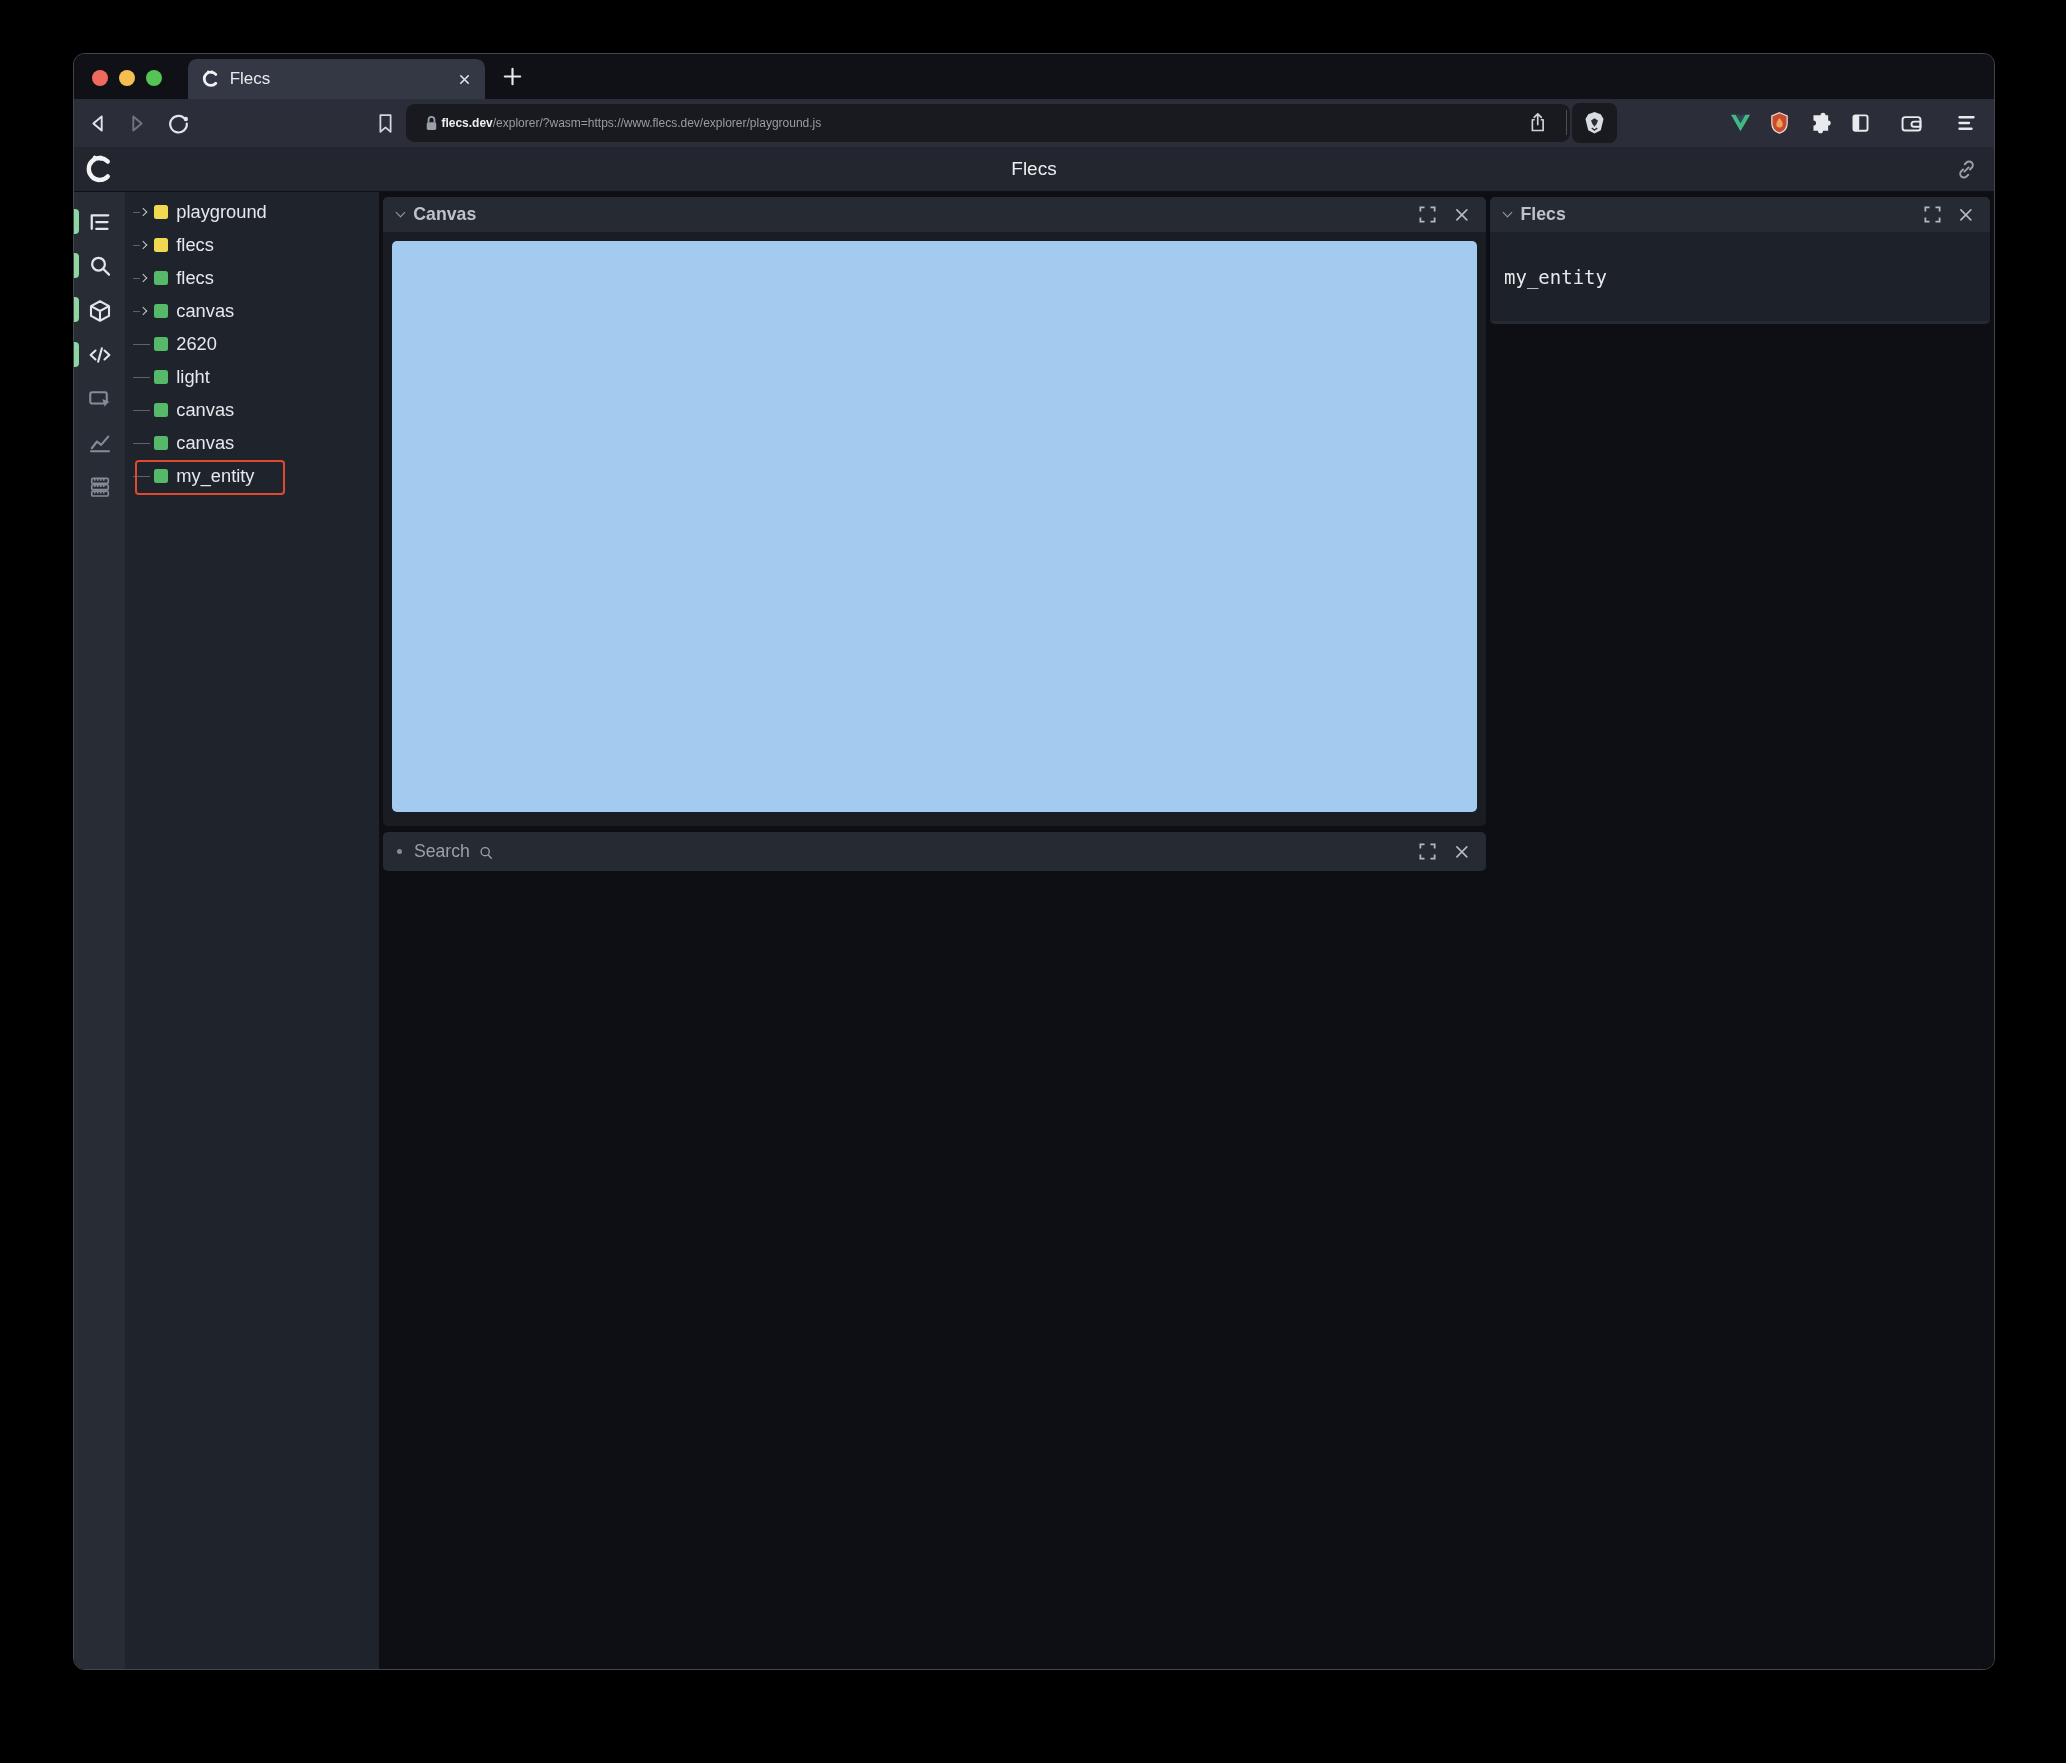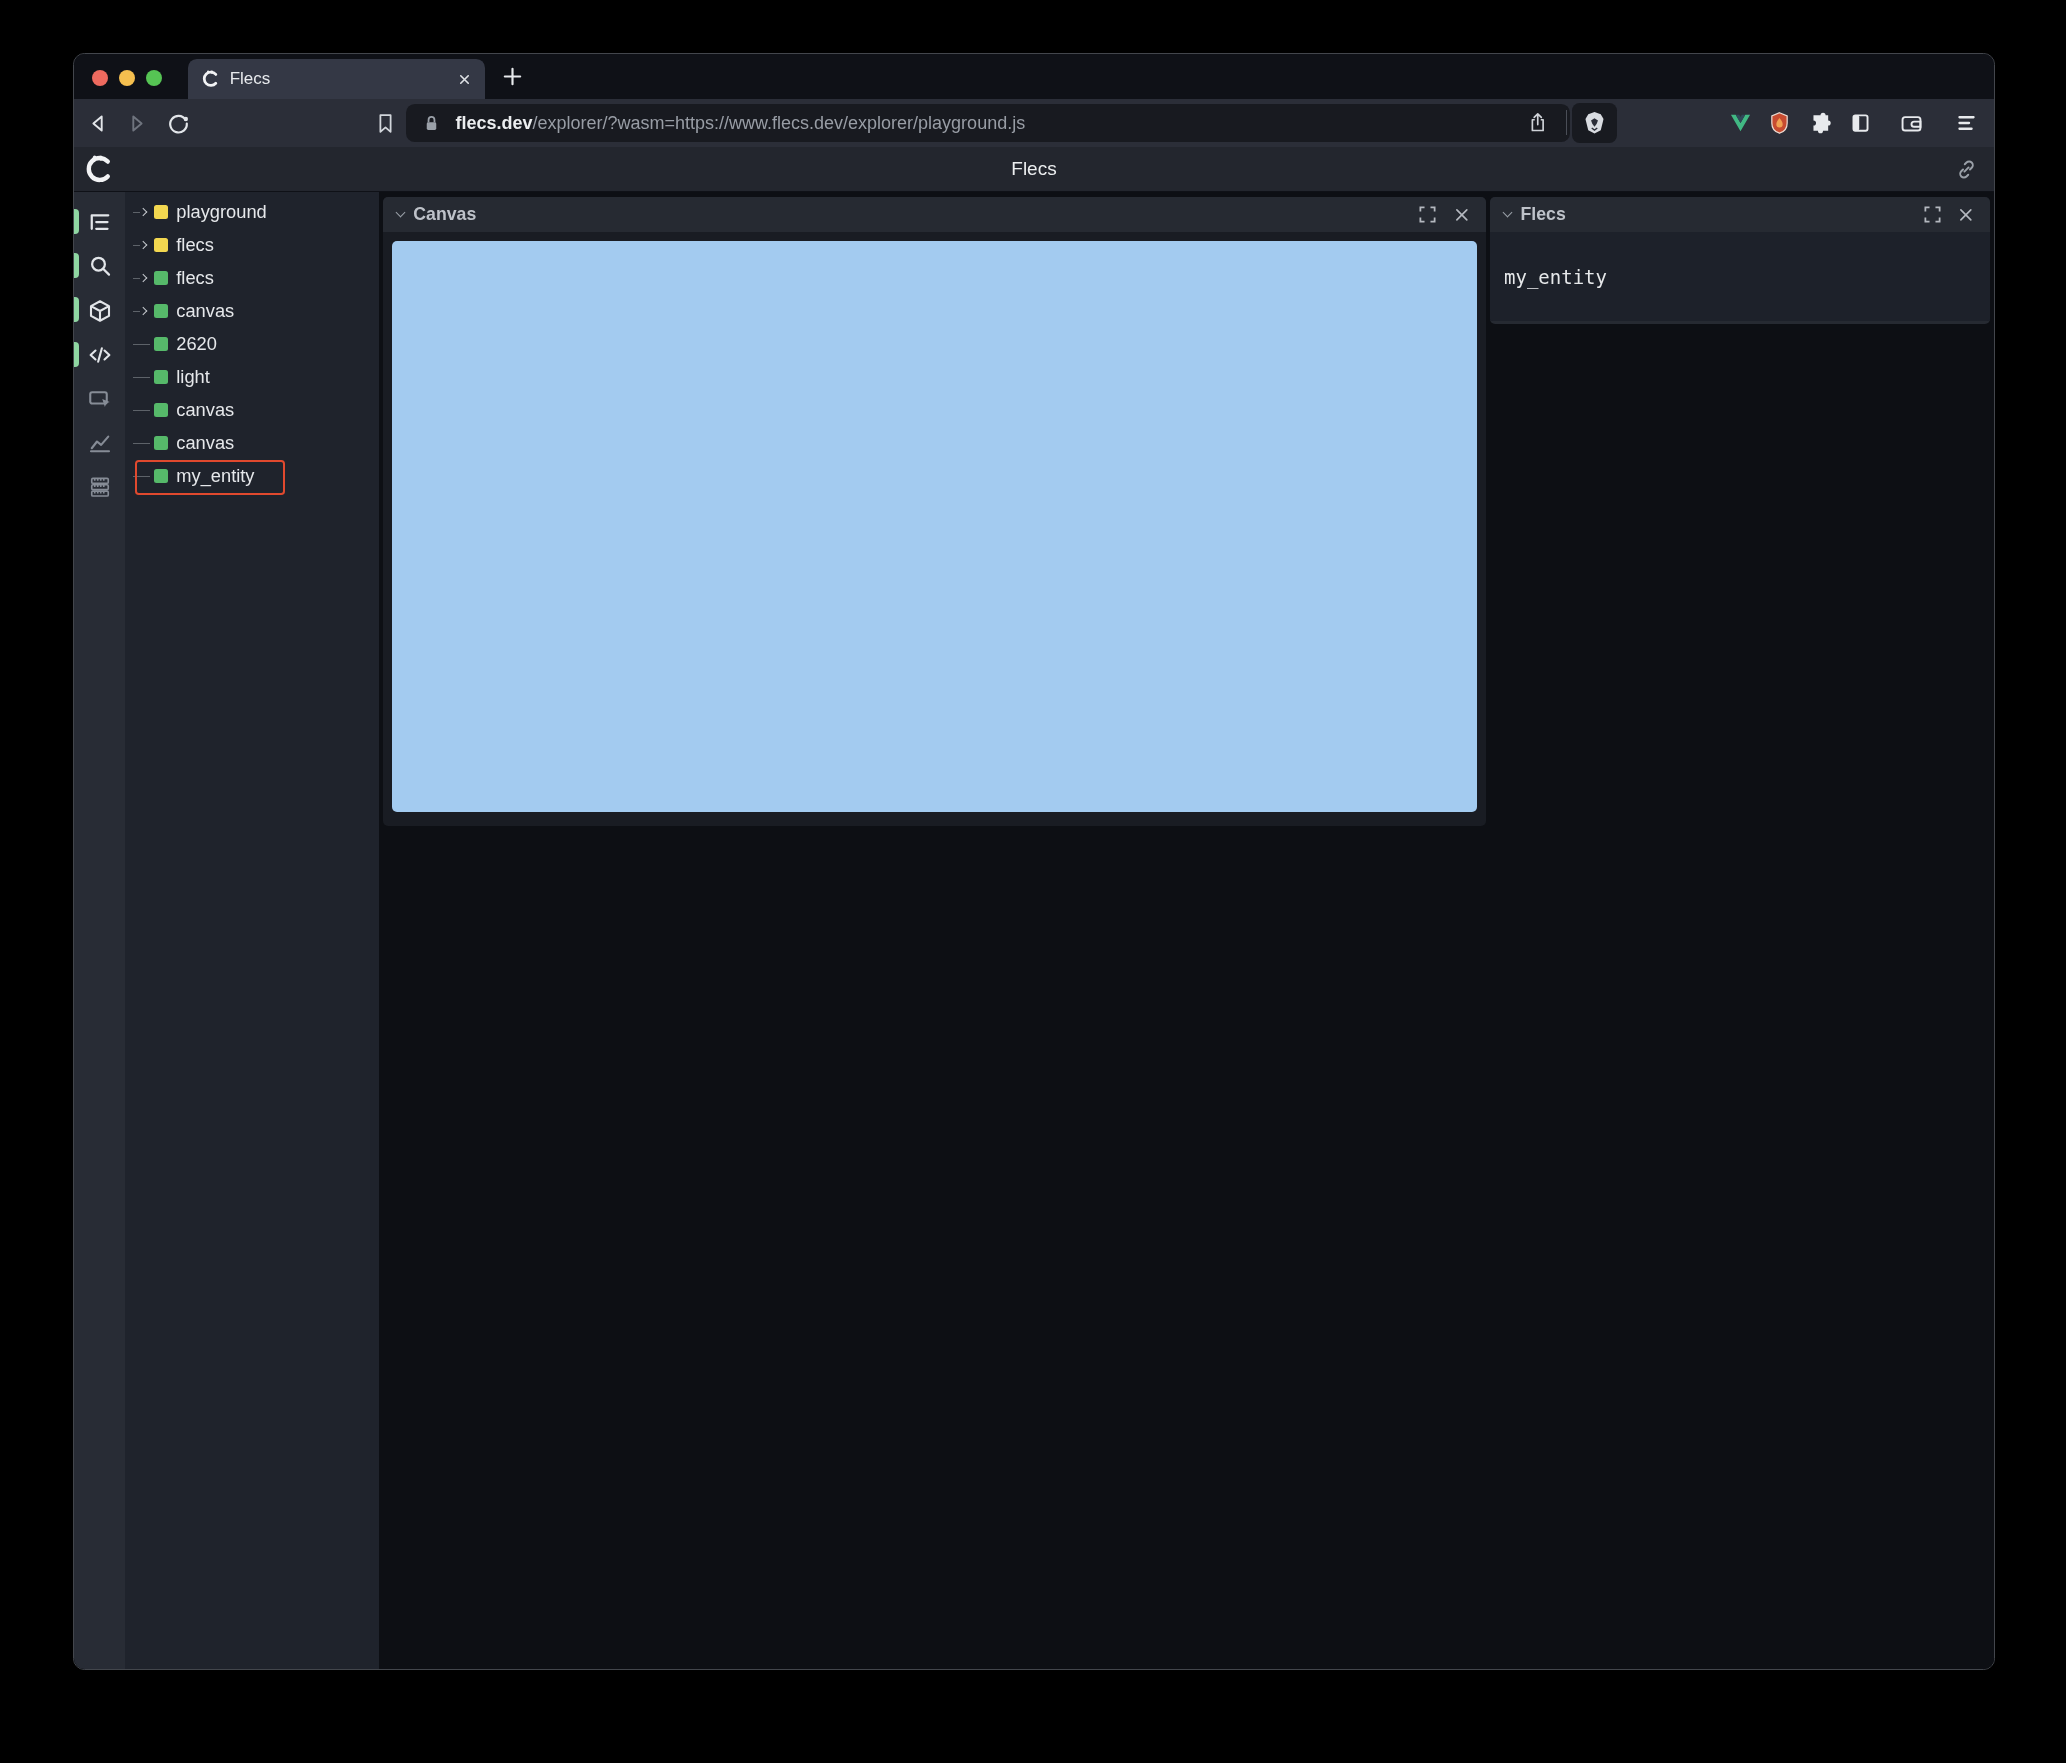--- a/index.html
+++ b/index.html
@@ -18,21 +18,21 @@
          border-radius:8.8px 8.8px 0 0; display:flex; align-items:center; }
   .tab-title { color:#e8eaed; font-size:17px; margin-left:10px; flex:1; }
   .icon { display:inline-flex; align-items:center; justify-content:center; }
   .newtab { position:absolute; left:422px; top:8.8px; width:33px; height:28px; color:#e8eaed; }
 
   
   .toolbar { height:48px; background:#2b2e38; position:relative; flex:0 0 auto; }
   .tbtn { position:absolute; top:12.6px; width:23px; height:23px; color:#d2d6db; }
   .urlbar { position:absolute; left:332px; top:5px; width:1164px; height:38px; background:#181a20;
             border-radius:8.8px; display:flex; align-items:center; }
-  .urltext { font-size:18px; margin-left:14px; white-space:nowrap; overflow:hidden; }
+  .urltext { font-size:12px; margin-left:0; white-space:nowrap; overflow:hidden; }
   .urltext .host { color:#eceef0; font-weight:700; }
   .urltext .path { color:#989da5; font-weight:400; }
   .url-divider { position:absolute; left:1492px; top:11.4px; width:1.3px; height:25px; background:#4a4e57; }
   .brave-btn { position:absolute; left:1498px; top:3.8px; width:45px; height:40px; background:#181a20;
                border-radius:7.6px; display:flex; align-items:center; justify-content:center; }
 
   
   .page { flex:1; display:flex; flex-direction:column; background:#0d0f14; min-height:0; }
   .appheader { height:45px; background:#23262e; border-bottom:1.9px solid #0f1117; position:relative;
                display:flex; align-items:center; flex:0 0 auto; }
@@ -367,20 +367,43 @@
               <svg width="17.7" height="17.7" viewBox="0 0 32 32">
                   <path d="M7 7 L25 25 M25 7 L7 25" stroke="currentColor" stroke-width="3" stroke-linecap="round"></path>
                 </svg>
             </span>
           </div>
           <div class="canvas-body">
             <div class="viewport" style="background: rgb(163, 203, 240);"></div>
           </div>
         </div>
 
+        <div class="panel search">
+          <div class="phead search-head">
+            <span class="bullet"></span>
+            <span class="stitle">Search</span>
+            <span class="icon mag">
+              <svg width="16.4" height="16.4" viewBox="0 0 32 32">
+                  <circle cx="14" cy="13" r="8" fill="none" stroke="currentColor" stroke-width="2.6"></circle>
+                  <path d="M20 19.5 L26 26" stroke="currentColor" stroke-width="2.6" stroke-linecap="round"></path>
+                </svg>
+            </span>
+            <span class="spacer"></span>
+            <span class="icon hbtn">
+              <svg width="19" height="19" viewBox="0 0 32 32">
+                  <path d="M4 11 V4 H11 M21 4 H28 V11 M28 21 V28 H21 M11 28 H4 V21" fill="none" stroke="currentColor" stroke-width="3"></path>
+                </svg>
+            </span>
+            <span class="icon hbtn">
+              <svg width="17.7" height="17.7" viewBox="0 0 32 32">
+                  <path d="M7 7 L25 25 M25 7 L7 25" stroke="currentColor" stroke-width="3" stroke-linecap="round"></path>
+                </svg>
+            </span>
+          </div>
+        </div>
 
         <div class="panel editor">
           <div class="phead">
             <span class="chev-d"></span>
             <span class="ptitle">Flecs</span>
             <span class="spacer"></span>
             <span class="icon hbtn">
               <svg width="19" height="19" viewBox="0 0 32 32">
                   <path d="M4 11 V4 H11 M21 4 H28 V11 M28 21 V28 H21 M11 28 H4 V21" fill="none" stroke="currentColor" stroke-width="3"></path>
                 </svg>

